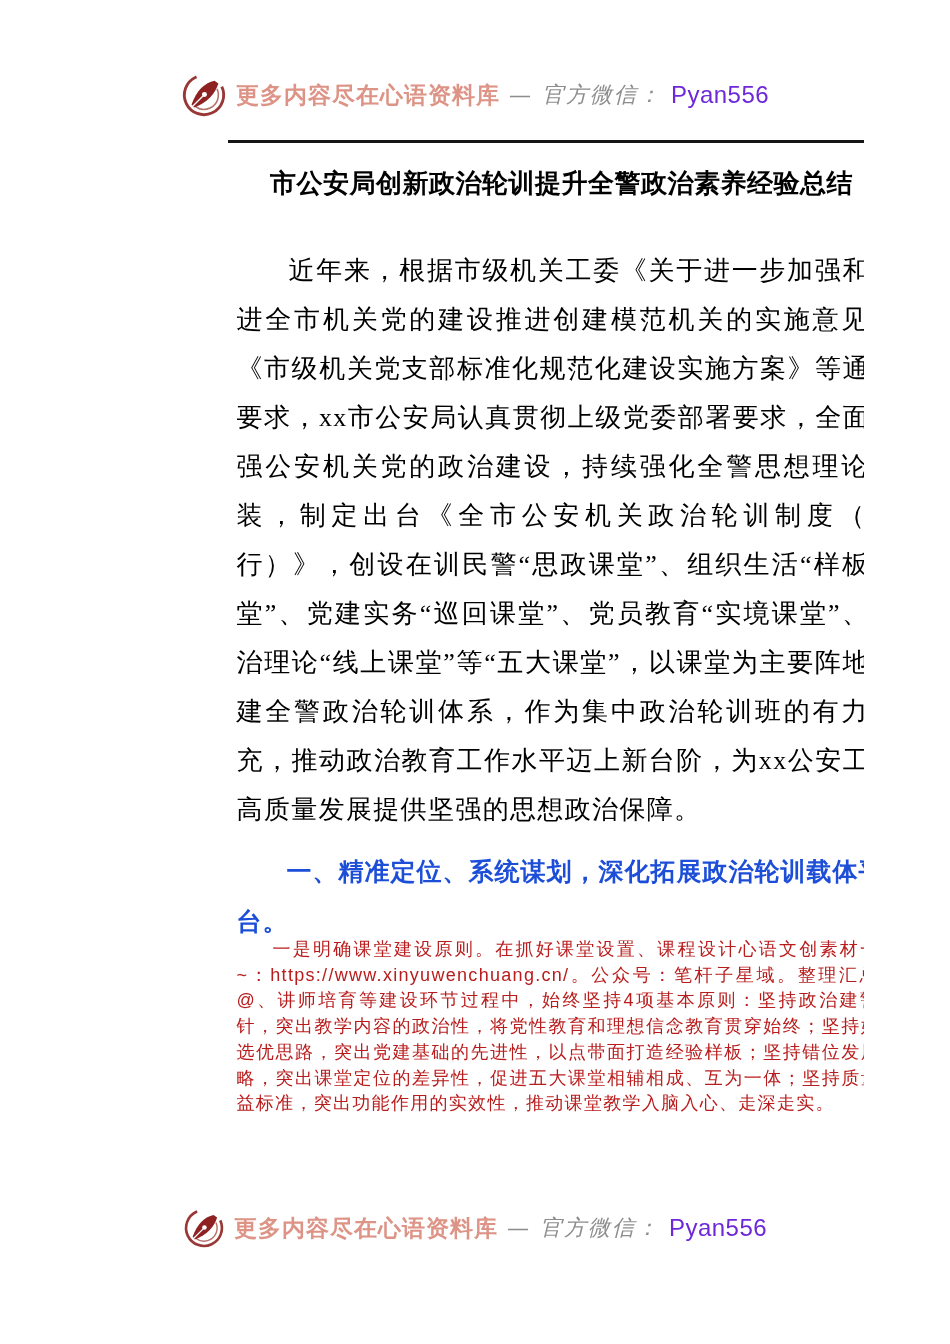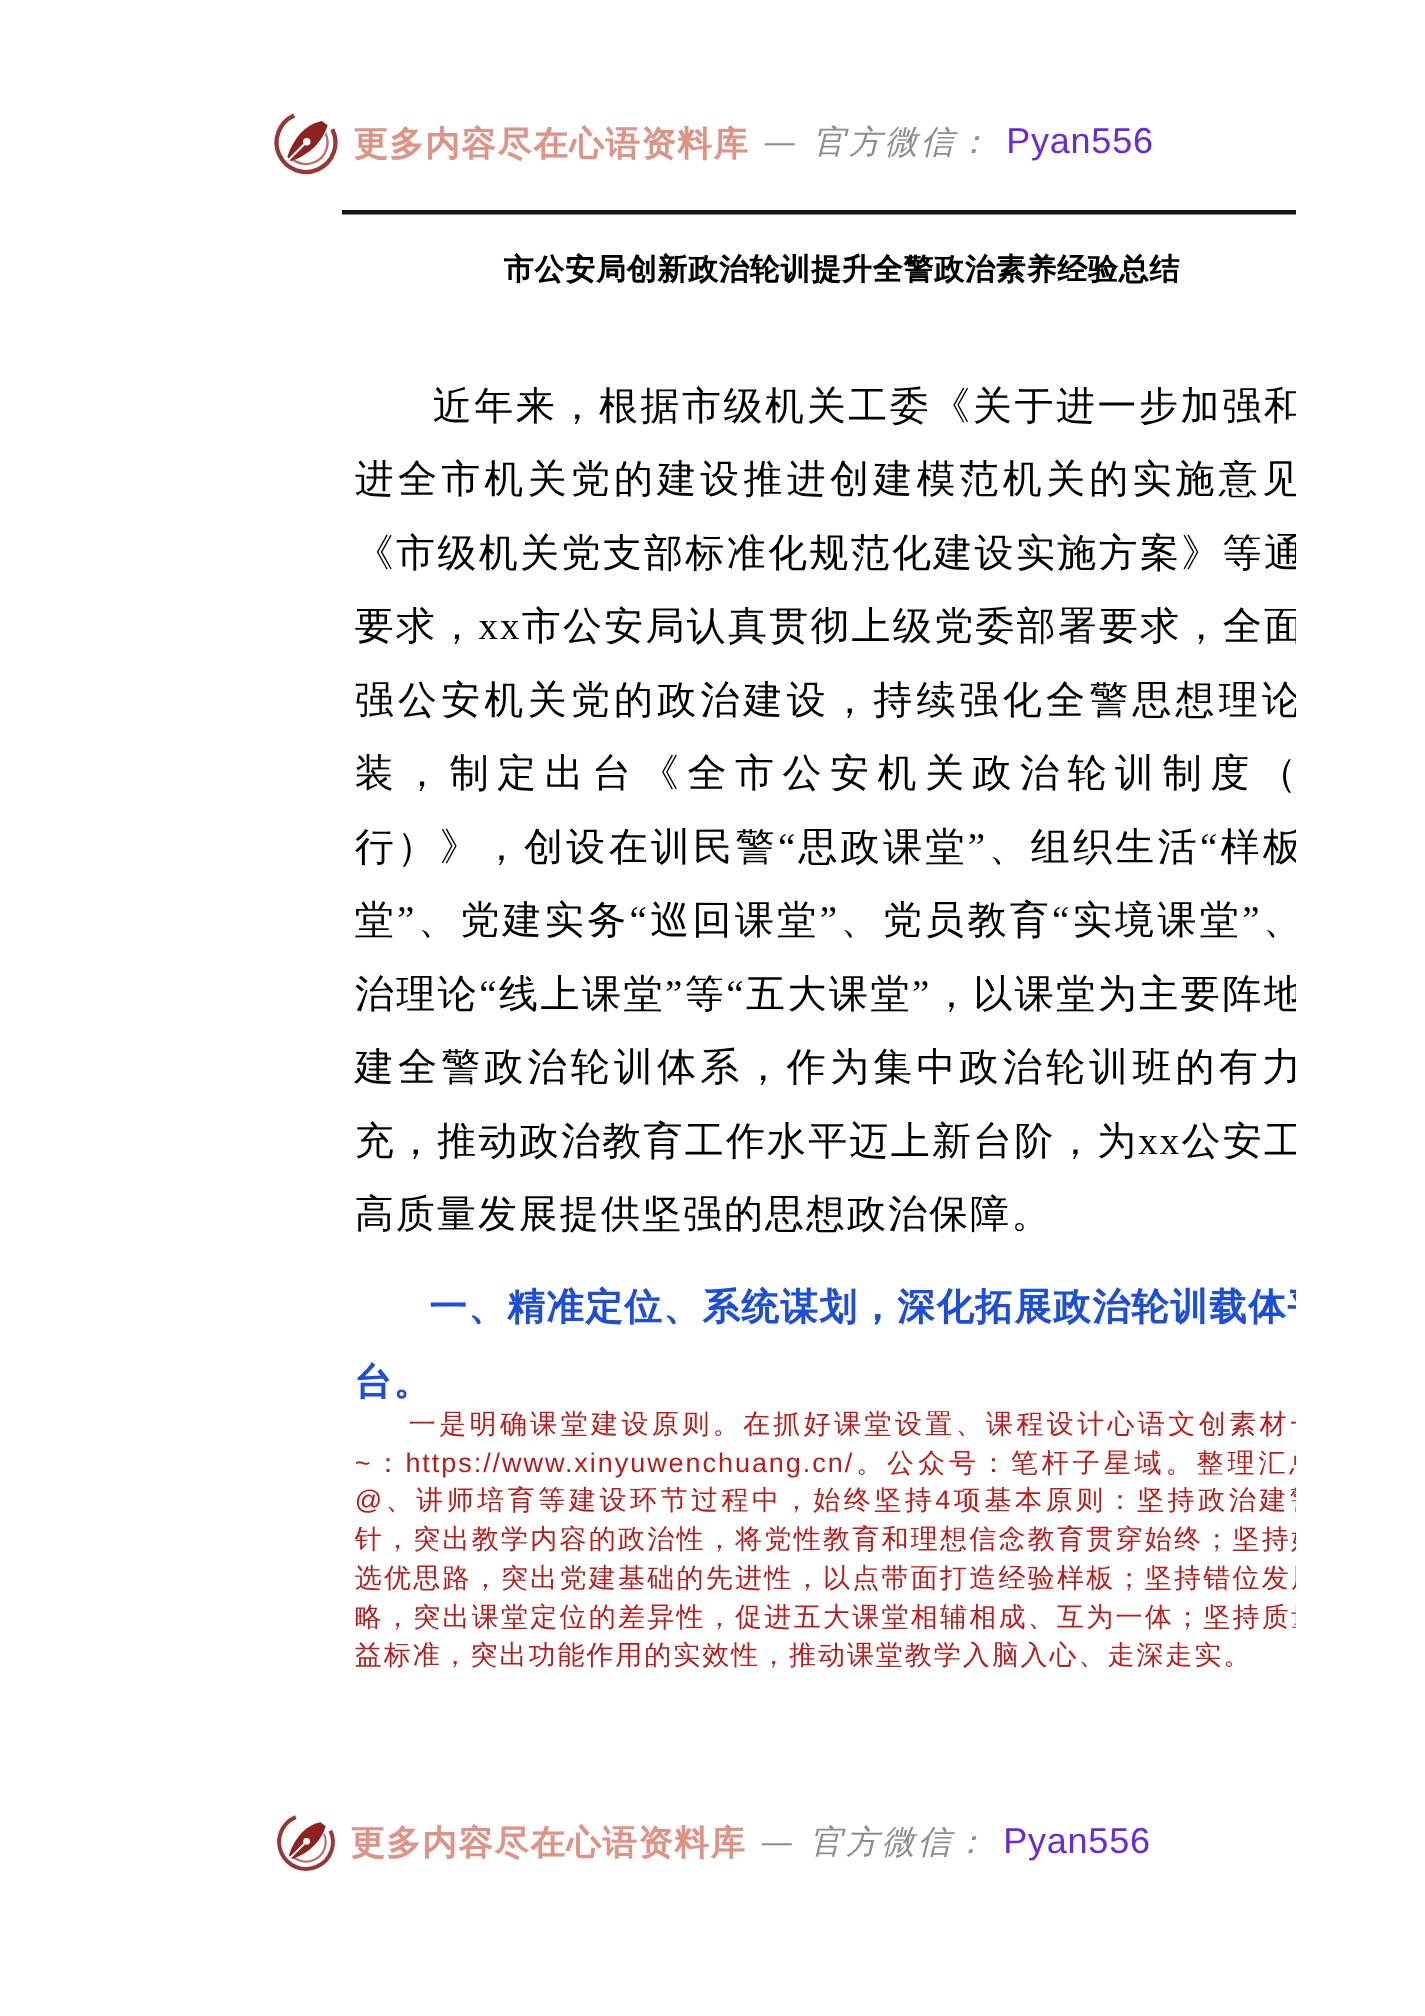--- a/index.html
+++ b/index.html
@@ -60,21 +60,21 @@
   }
 
   
   .doc-title {
     position: absolute;
     top: 166px;
     left: 145px;
     width: 660px;
     margin: 0;
     text-align: center;
-    font-size: 20px;
+    font-size: 26px;
     font-weight: bold;
     letter-spacing: 0.5px;
     font-family: "Liberation Serif", "DejaVu Serif", serif;
   }
 
   
   .intro-para {
     position: absolute;
     top: 246px;
     left: 150px;

